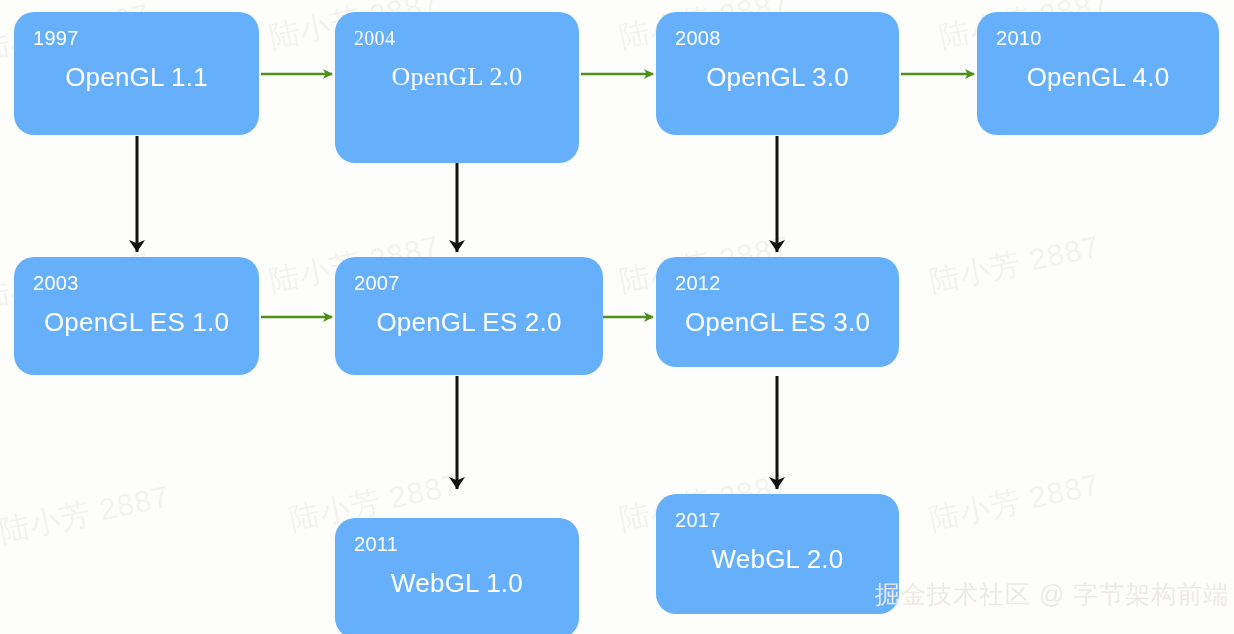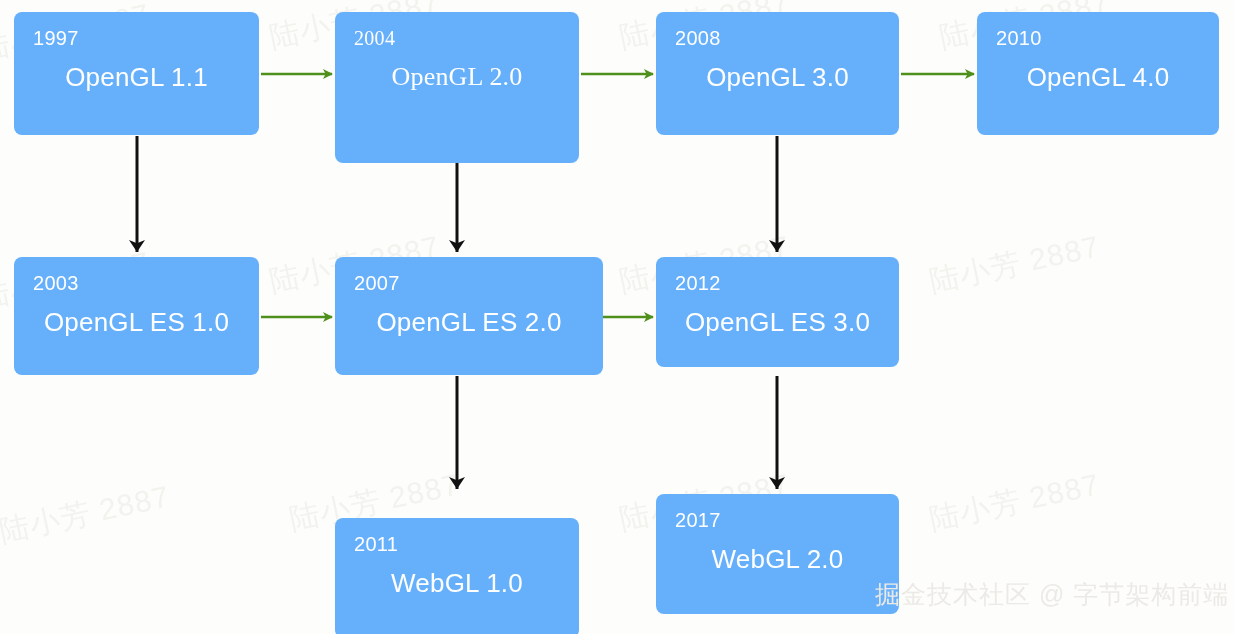--- a/index.html
+++ b/index.html
@@ -38,21 +38,21 @@
     white-space: nowrap;
     user-select: none;
     pointer-events: none;
     letter-spacing: 1px;
   }
 
   
   .node {
     position: absolute;
     background: #66b0fb;
-    border-radius: 8px;
+    border-radius: 20px;
     box-sizing: border-box;
     color: #ffffff;
   }
   .node .year {
     position: absolute;
     left: 19px;
     top: 15px;
     font-size: 20px;
     line-height: 22px;
     font-weight: 400;

